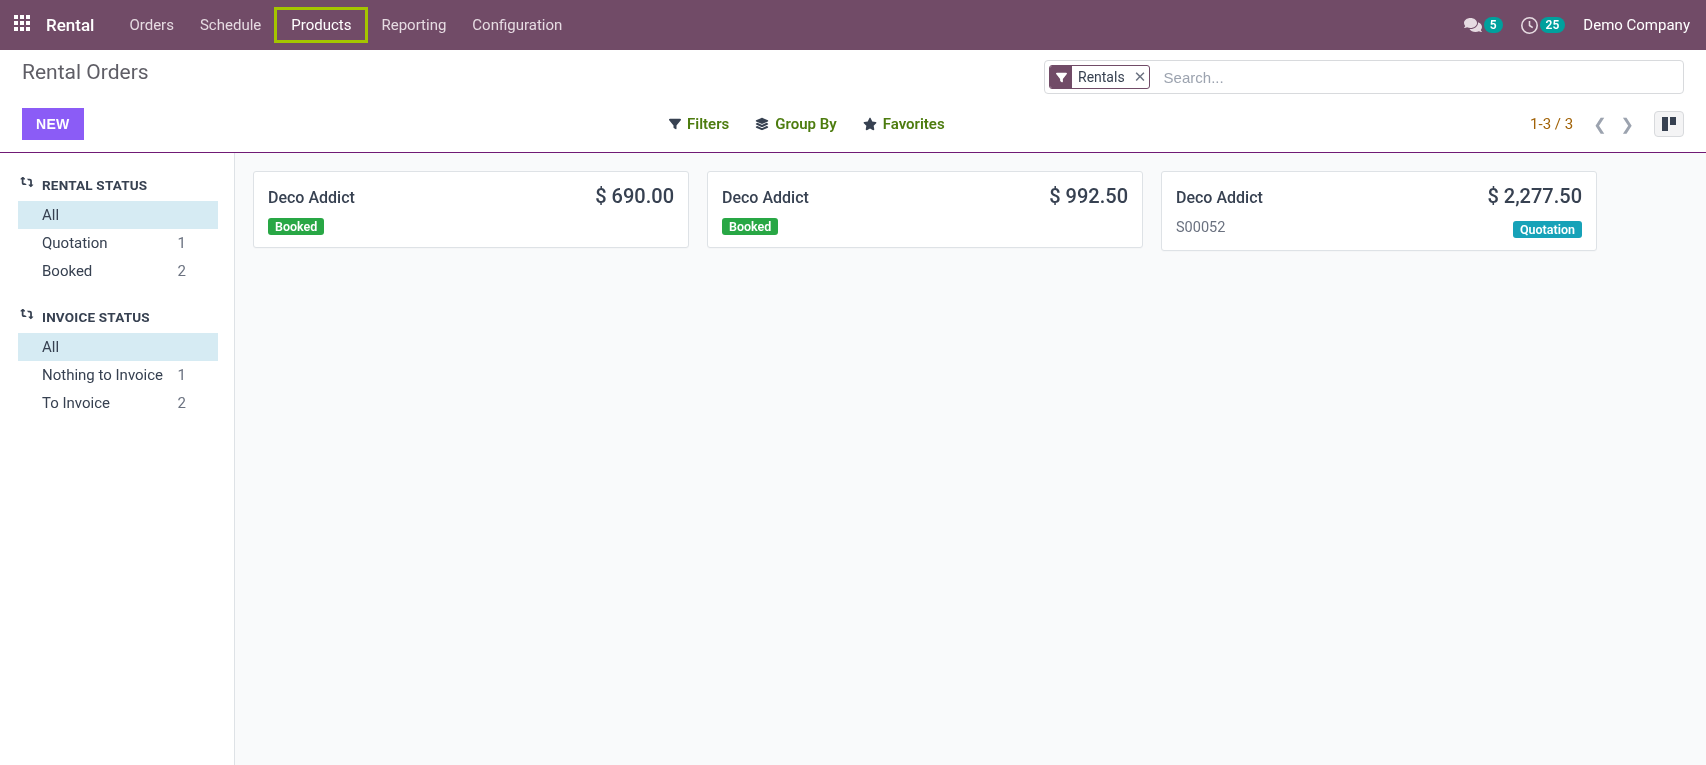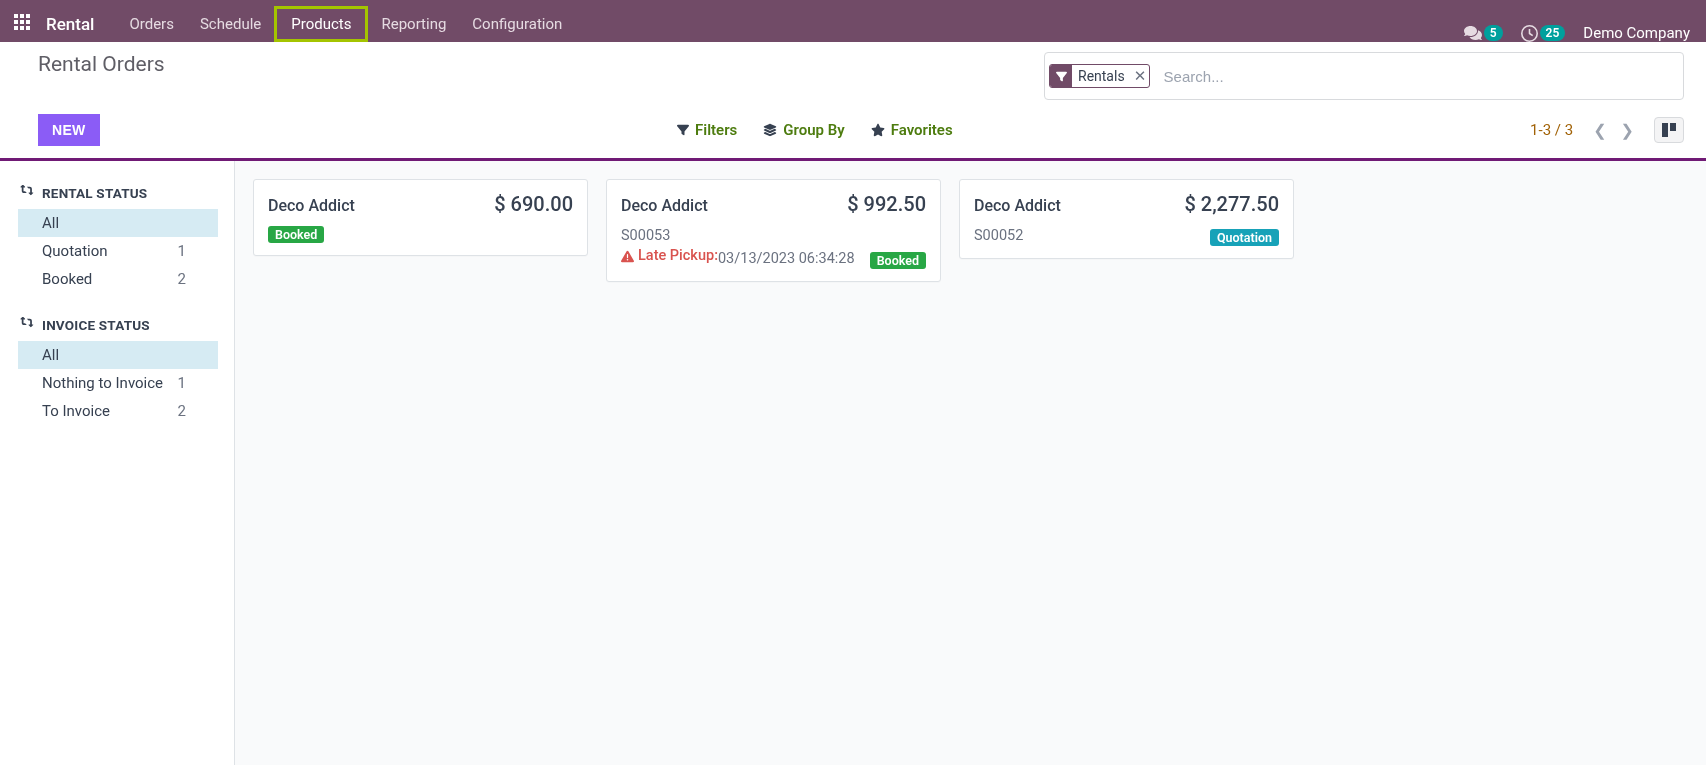--- a/index.html
+++ b/index.html
@@ -1,44 +1,44 @@
 <!DOCTYPE html>
 <html><head>
 <meta charset="utf-8">
 <style>
   * { box-sizing: border-box; margin: 0; padding: 0; }
   body { font-family: -apple-system, BlinkMacSystemFont, "Segoe UI", Roboto, "Helvetica Neue", Arial, sans-serif; font-size: 14px; color: #374151; background: #fff; }
 
   
   .navbar {
     background: #714b67;
-    height: 42px;
+    height: 50px;
     display: flex;
-    align-items: flex-end;
+    align-items: center;
     color: #fff;
     padding: 0 10px;
     font-size: 15px;
   }
   .navbar-left { display: flex; align-items: center; gap: 0; }
   .apps-icon { width: 20px; height: 20px; display: grid; grid-template-columns: repeat(3, 4px); grid-template-rows: repeat(3, 4px); gap: 2px; margin-right: 12px; margin-left: 4px; cursor: pointer; }
   .apps-icon span { background: #fff; width: 4px; height: 4px; }
   .brand { font-weight: 500; font-size: 17px; margin-right: 22px; cursor: pointer; }
   .nav-link { padding: 9px 13px; cursor: pointer; color: #e6dbe2; font-size: 15px; }
   .nav-link.highlighted { border: 3px solid #a4c400; padding: 6px 14px; color: #fff; }
   .navbar-right { margin-left: auto; display: flex; align-items: center; gap: 18px; }
   .nav-icon-group { display: flex; align-items: center; cursor: pointer; position: relative; }
   .badge { background: #00a09d; color: #fff; border-radius: 10px; padding: 0 6px; font-size: 12px; font-weight: 600; margin-left: 2px; line-height: 16px; min-width: 18px; text-align: center; }
   .company-name { cursor: pointer; padding-right: 6px; }
   svg.nav-svg { fill: #e6dbe2; }
 
   
-  .control-panel { padding: 10px 22px 12px 38px; border-bottom: 3px solid #701a75; }
+  .control-panel { padding: 10px 22px 12px 22px; border-bottom: 1px solid #701a75; }
   .cp-row1 { display: flex; align-items: flex-start; }
   .breadcrumb-title { font-size: 21px; color: #5f5e66; font-weight: 400; }
-  .search-wrap { margin-left: auto; display: flex; align-items: center; border: 1px solid #d8dadd; border-radius: 4px; height: 48px; min-width: 640px; padding: 0 0 0 4px; background: #fff; }
+  .search-wrap { margin-left: auto; display: flex; align-items: center; border: 1px solid #d8dadd; border-radius: 4px; height: 34px; min-width: 640px; padding: 0 0 0 4px; background: #fff; }
   .facet { display: flex; align-items: stretch; border: 1px solid #714b67; border-radius: 3px; overflow: hidden; height: 24px; margin-right: 6px; }
   .facet-icon { background: #714b67; color: #fff; display: flex; align-items: center; justify-content: center; width: 22px; }
   .facet-label { display: flex; align-items: center; padding: 0 6px; font-size: 14px; color: #374151; }
   .facet-remove { display: flex; align-items: center; justify-content: center; width: 18px; cursor: pointer; color: #6b7280; font-size: 15px; border-left: 1px solid rgba(0,0,0,0); }
   .search-input { flex: 1; border: none; outline: none; font-size: 15px; padding: 0 8px; height: 30px; background: transparent; }
   .search-input::placeholder { color: #9ca3af; }
 
   .cp-row2 { display: flex; align-items: center; margin-top: 14px; }
   .btn-new { background: #8b5cf6; color: #fff; border: none; padding: 8px 14px; font-weight: 700; font-size: 14px; cursor: pointer; letter-spacing: 0.3px; }
   .toolbar-center { margin-left: auto; display: flex; align-items: center; gap: 26px; }
@@ -53,21 +53,21 @@
   .body-layout { display: flex; height: calc(765px - 42px - 88px); }
   .sidebar { width: 235px; border-right: 1px solid #dee2e6; padding: 18px 0 18px 18px; }
   .sb-section-title { display: flex; align-items: flex-start; gap: 8px; font-weight: 700; color: #374151; font-size: 13.5px; letter-spacing: 0.2px; margin: 6px 0 8px 2px; cursor: pointer; }
   .sb-item { display: flex; align-items: center; padding: 5px 32px 5px 24px; cursor: pointer; font-size: 15px; color: #374151; margin-right: 16px; border-radius: 0; }
   .sb-item.active { background: #d6ebf3; }
   .sb-item .count { margin-left: auto; color: #6b7280; }
   .sb-gap { height: 18px; }
 
   
   .kanban-area { flex: 1; background: #f9fafb; padding: 18px; display: flex; gap: 18px; align-items: flex-start; }
-  .card { background: #fff; border: 1px solid #dee2e6; border-radius: 3px; width: 335px; padding: 12px 14px 12px 14px; cursor: pointer; box-shadow: 0 1px 1px rgba(0,0,0,0.02);}
+  .card { background: #fff; border: 1px solid #dee2e6; border-radius: 3px; width: 436px; padding: 12px 14px 12px 14px; cursor: pointer; box-shadow: 0 1px 1px rgba(0,0,0,0.02);}
   .card-top { display: flex; justify-content: space-between; align-items: baseline; }
   .card-customer { font-size: 16px; color: #374151; font-weight: 500; }
   .card-amount { font-size: 20px; color: #374151; font-weight: 500; }
   .card-row2 { display: flex; justify-content: space-between; align-items: flex-end; margin-top: 10px; gap: 10px; }
   .card-left { font-size: 14.5px; color: #6b7280; line-height: 1.4; flex: 1; }
   .order-num { display: block; }
   .tag { padding: 1px 7px; border-radius: 3px; font-size: 12.5px; font-weight: 600; color: #fff; align-self: flex-end; white-space: nowrap; }
   .tag-booked { background: #28a745; }
   .tag-quotation { background: #17a2b8; }
   .late { color: #d9534f; display: inline-flex; align-items: center; gap: 4px; font-weight: 500; }
@@ -223,26 +223,20 @@
         <div class="card-row2">
           <span class="tag tag-booked">Booked</span>
         </div>
       </div>
       <div class="card">
         <div class="card-top">
           <span class="card-customer">Deco Addict</span>
           <span class="card-amount">$ 992.50</span>
         </div>
         <div class="card-row2">
-          <div class="card-left"><span class="order-num">S00053</span><span class="late">
-              <svg width="13" height="13" viewBox="0 0 512 512">
-                <path fill="#d9534f" d="M256 32c14.2 0 27.3 7.5 34.5 19.8l216 368c7.3 12.4 7.3 27.7 .2 40.1S486.3 480 472 480H40c-14.3 0-27.6-7.7-34.7-20.1s-7-27.8 .2-40.1l216-368C228.7 39.5 241.8 32 256 32zm0 128c-13.3 0-24 10.7-24 24V296c0 13.3 10.7 24 24 24s24-10.7 24-24V184c0-13.3-10.7-24-24-24zm32 224a32 32 0 1 0 -64 0 32 32 0 1 0 64 0z"></path>
-              </svg>
-              <span> Late Pickup: </span>
-            </span><span class="late-date">03/13/2023 06:34:28</span></div>
           <span class="tag tag-booked">Booked</span>
         </div>
       </div>
       <div class="card">
         <div class="card-top">
           <span class="card-customer">Deco Addict</span>
           <span class="card-amount">$ 2,277.50</span>
         </div>
         <div class="card-row2">
           <div class="card-left">

